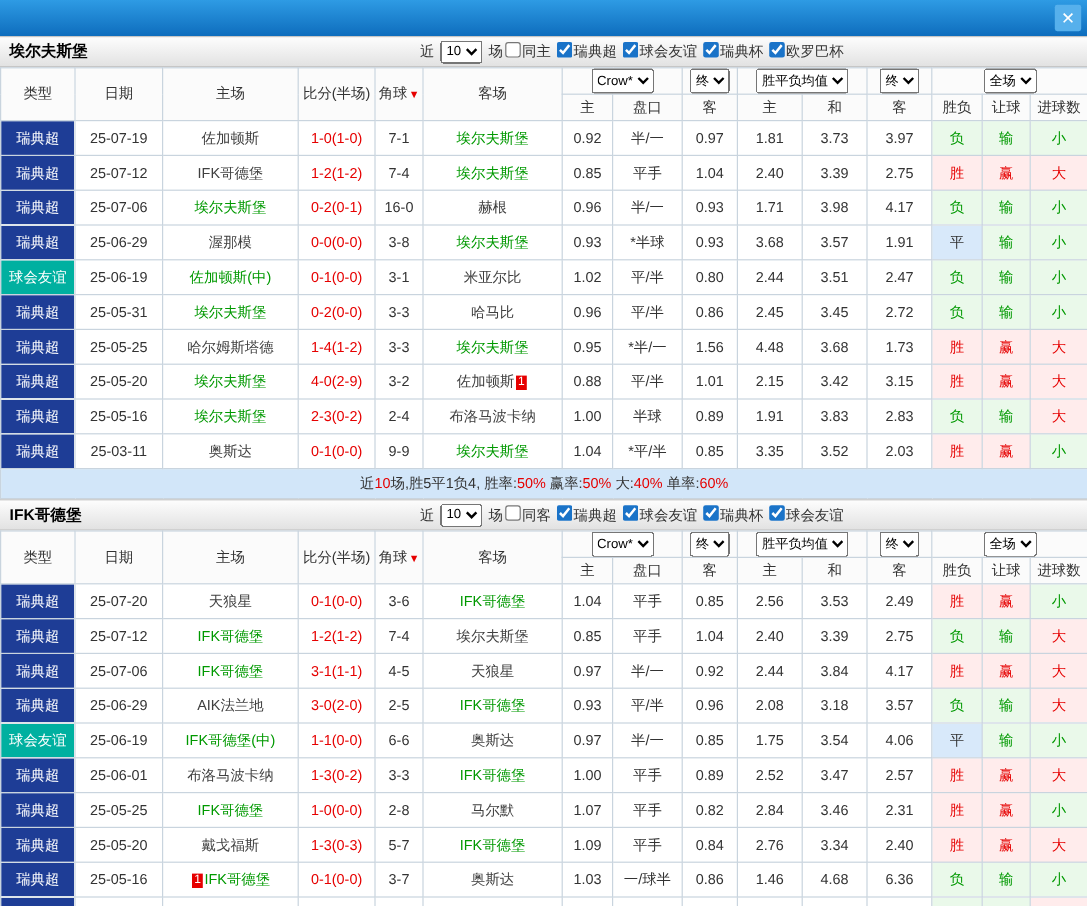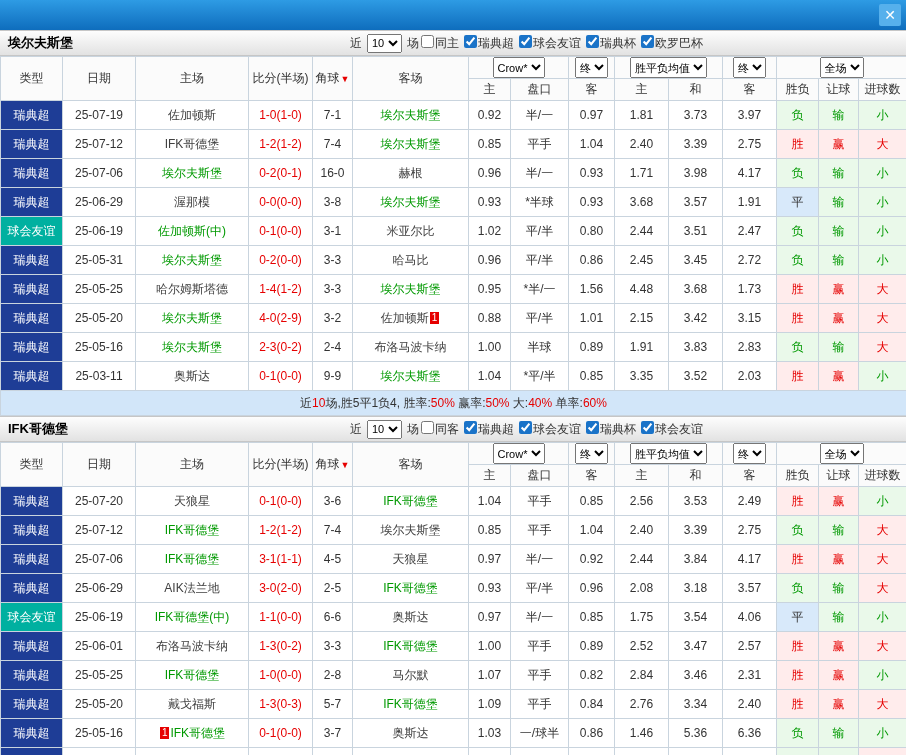--- a/index.html
+++ b/index.html
@@ -523,21 +523,21 @@
           <td class="league navy">瑞典超</td>
           <td>25-05-16</td>
           <td><span class="card-badge">1</span><span class="team-link focus">IFK哥德堡</span></td>
           <td class="score">0-1(0-0)</td>
           <td>3-7</td>
           <td><span class="team-link">奥斯达</span></td>
           <td>1.03</td>
           <td>一/球半</td>
           <td>0.86</td>
           <td>1.46</td>
-          <td>5.36</td>
+          <td>4.68</td>
           <td>6.36</td>
           <td class="res-lose">负</td>
           <td class="res-lose">输</td>
           <td class="res-lose">小</td>
         </tr>
         <tr>
           <td class="league navy">瑞典超</td>
           <td>25-05-13</td>
           <td><span class="team-link focus">IFK哥德堡</span></td>
           <td class="score">1-2(1-1)</td>

